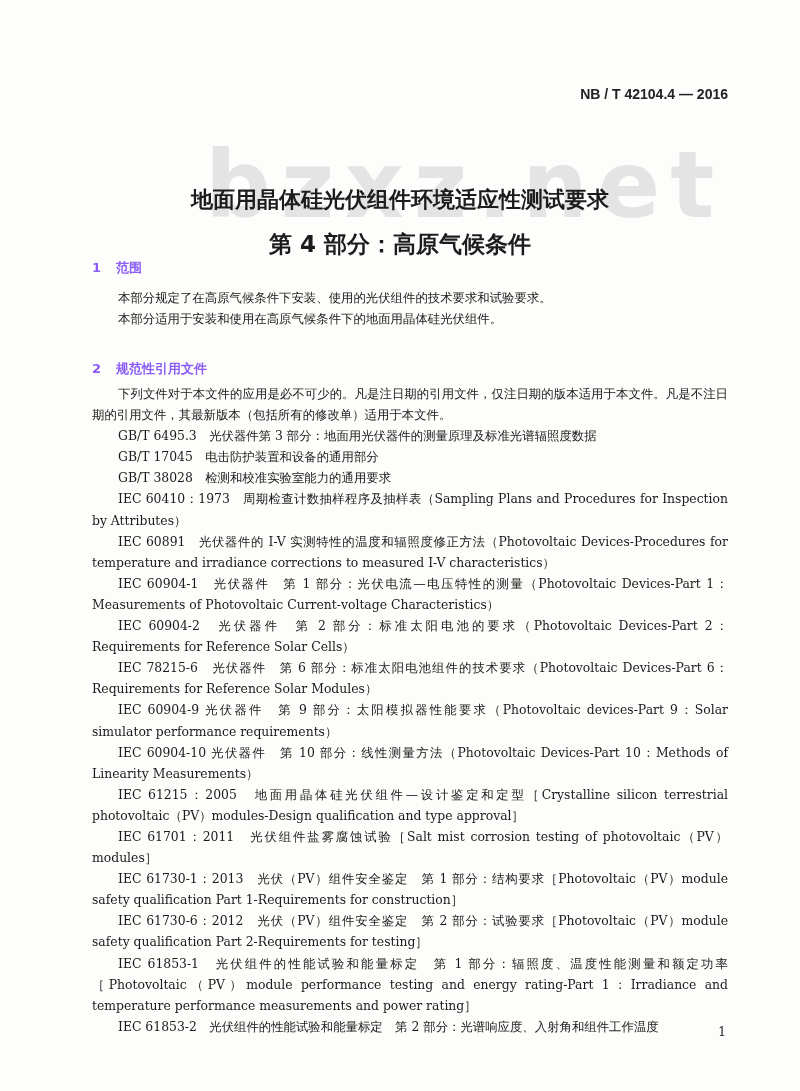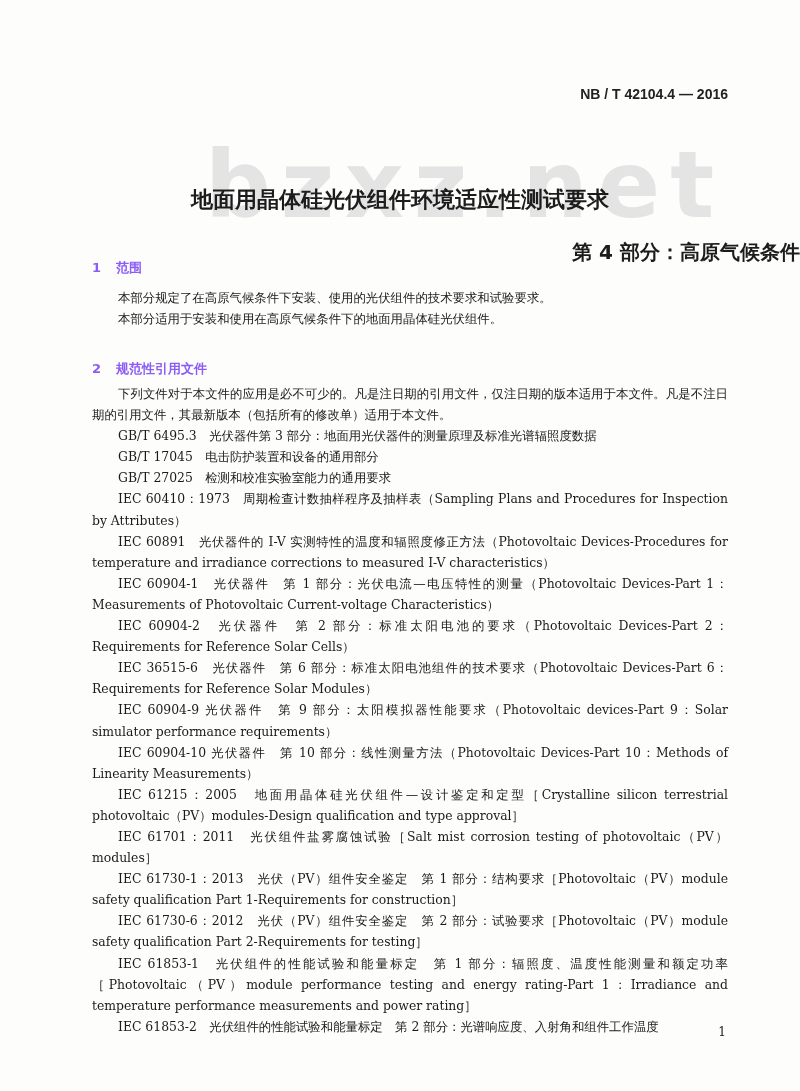--- a/index.html
+++ b/index.html
@@ -11,21 +11,21 @@
     position: absolute; top: 86px; right: 72px; font-family: "Liberation Sans", sans-serif;
     font-size: 14px; font-weight: bold; color: #222;
   }
   .watermark {
     position: absolute; top: 140px; left: 205px; font-family: "DejaVu Sans", sans-serif;
     font-size: 92px; font-weight: bold; color: #e4e4e4; letter-spacing: 10px; line-height: 1;
   }
   .title { position: absolute; left: 0; right: 0; text-align: center;
     font-family: "DejaVu Sans", sans-serif; font-weight: bold; color: #1c1c1c; margin-top: 37px; }
   .title.l1 { top: 148px; font-size: 22px; }
-  .title.l2 { top: 202px; font-size: 20px; text-align: right; }
+  .title.l2 { top: 192px; font-size: 23px; }
   .sec-head { position: absolute; left: 92px; font-family: "DejaVu Sans", sans-serif;
     font-size: 13px; font-weight: bold; color: #8b5cf6; }
   .sec-head .num { display: inline-block; width: 24px; }
   .body { position: absolute; left: 92px; width: 636px; font-size: 12.4px; line-height: 21.1px; }
   .p { text-indent: 26px; margin: 0; text-align: justify; }
   .ref { text-indent: 26px; margin: 0; text-align: justify; text-align-last: left; }
   .page-num { position: absolute; right: 74px; top: 1025px; font-size: 12px; color: #222; }
 </style>
 </head>
 <body>
@@ -44,26 +44,26 @@
 </div>
 
 <div class="sec-head" style="top:360px;">
   <span class="num">2</span><span>规范性引用文件</span>
 </div>
 <div class="body" style="top:372px;margin-top:11px;">
   <p class="p">下列文件对于本文件的应用是必不可少的。凡是注日期的引用文件，仅注日期的版本适用于本文件。凡是不注日期的引用文件，其最新版本（包括所有的修改单）适用于本文件。</p>
   <div id="refs">
       <p class="ref">GB/T 6495.3　光伏器件第 3 部分：地面用光伏器件的测量原理及标准光谱辐照度数据</p>
       <p class="ref">GB/T 17045　电击防护装置和设备的通用部分</p>
-      <p class="ref">GB/T 27025　检测和校准实验室能力的通用要求</p>
+      <p class="ref">GB/T 38028　检测和校准实验室能力的通用要求</p>
       <p class="ref">IEC 60410：1973　周期检查计数抽样程序及抽样表（Sampling Plans and Procedures for Inspection by Attributes）</p>
       <p class="ref">IEC 60891　光伏器件的 I-V 实测特性的温度和辐照度修正方法（Photovoltaic Devices-Procedures for temperature and irradiance corrections to measured I-V characteristics）</p>
       <p class="ref">IEC 60904-1　光伏器件　第 1 部分：光伏电流—电压特性的测量（Photovoltaic Devices-Part 1：Measurements of Photovoltaic Current-voltage Characteristics）</p>
       <p class="ref">IEC 60904-2　光伏器件　第 2 部分：标准太阳电池的要求（Photovoltaic Devices-Part 2：Requirements for Reference Solar Cells）</p>
-      <p class="ref">IEC 36515-6　光伏器件　第 6 部分：标准太阳电池组件的技术要求（Photovoltaic Devices-Part 6：Requirements for Reference Solar Modules）</p>
+      <p class="ref">IEC 78215-6　光伏器件　第 6 部分：标准太阳电池组件的技术要求（Photovoltaic Devices-Part 6：Requirements for Reference Solar Modules）</p>
       <p class="ref">IEC 60904-9 光伏器件　第 9 部分：太阳模拟器性能要求（Photovoltaic devices-Part 9：Solar simulator performance requirements）</p>
       <p class="ref">IEC 60904-10 光伏器件　第 10 部分：线性测量方法（Photovoltaic Devices-Part 10：Methods of Linearity Measurements）</p>
       <p class="ref">IEC 61215：2005　地面用晶体硅光伏组件—设计鉴定和定型［Crystalline silicon terrestrial photovoltaic（PV）modules-Design qualification and type approval］</p>
       <p class="ref">IEC 61701：2011　光伏组件盐雾腐蚀试验［Salt mist corrosion testing of photovoltaic（PV）modules］</p>
       <p class="ref">IEC 61730-1：2013　光伏（PV）组件安全鉴定　第 1 部分：结构要求［Photovoltaic（PV）module safety qualification Part 1-Requirements for construction］</p>
       <p class="ref">IEC 61730-6：2012　光伏（PV）组件安全鉴定　第 2 部分：试验要求［Photovoltaic（PV）module safety qualification Part 2-Requirements for testing］</p>
       <p class="ref">IEC 61853-1　光伏组件的性能试验和能量标定　第 1 部分：辐照度、温度性能测量和额定功率［Photovoltaic（PV）module performance testing and energy rating-Part 1：Irradiance and temperature performance measurements and power rating］</p>
       <p class="ref">IEC 61853-2　光伏组件的性能试验和能量标定　第 2 部分：光谱响应度、入射角和组件工作温度</p>
     </div>
 </div>

